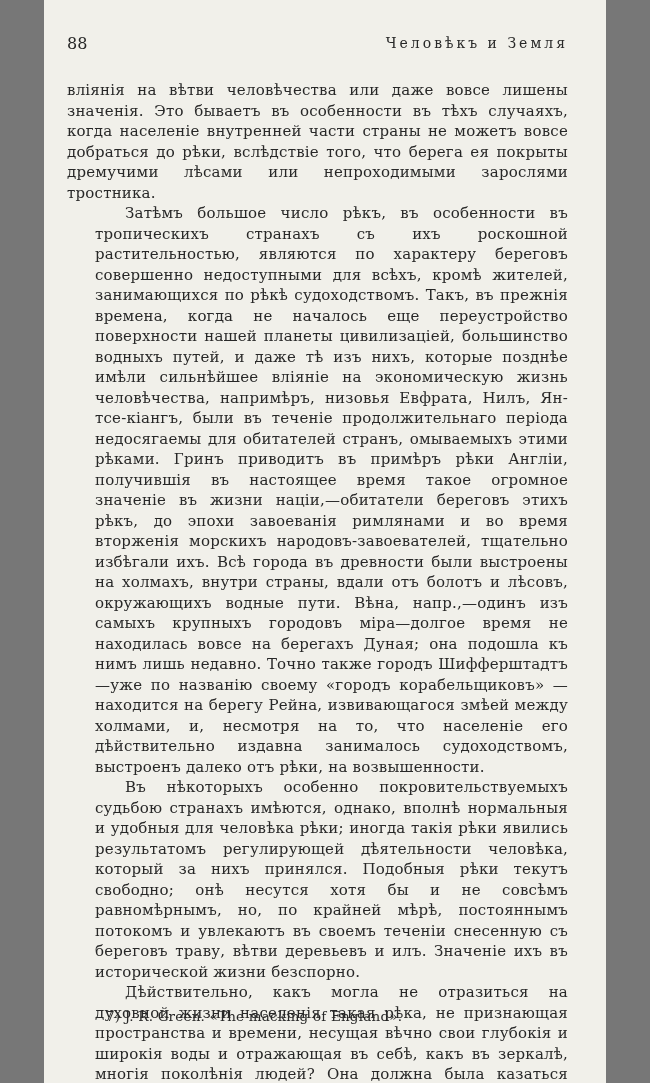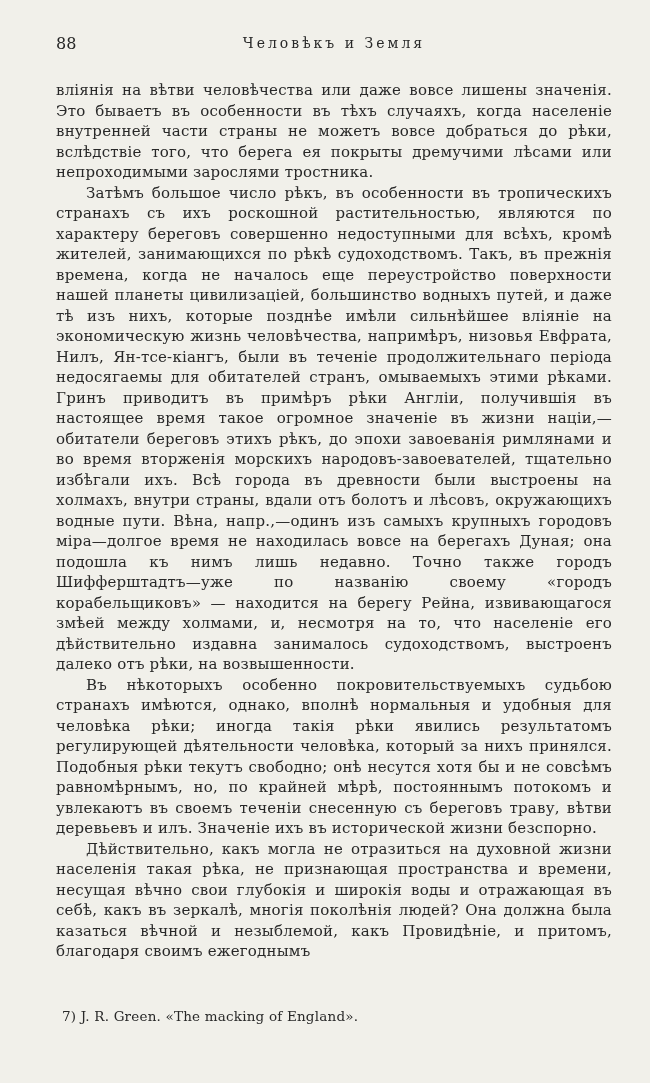--- a/index.html
+++ b/index.html
@@ -2,57 +2,57 @@
 <html><head>
 <meta charset="utf-8">
 <style>
   html, body { margin: 0; padding: 0; }
   body {
     font-family: "DejaVu Serif", serif;
     background: #777;
   }
   .page {
     position: relative;
-    width: 650px;
+    width: 562px;
     height: 1083px;
     margin: 0 auto;
     background: #f1f0ea;
     color: #282828;
     box-sizing: border-box;
-    padding: 34px 38px 0 56px;
+    padding: 34px 38px 0 23px;
     overflow: hidden;
   }
   .running-header {
     position: relative;
     height: 26px;
     margin-bottom: 20px;
   }
   .page-number {
     position: absolute;
     left: 0;
     top: 0;
     font-size: 16px;
   }
   .header-title {
     position: absolute;
     left: 0;
     right: 0;
     top: 1px;
-    text-align: center;
+    text-align: right;
     font-size: 14px;
     letter-spacing: 3px;
   }
   .body-text {
     font-size: 15px;
     line-height: 20.5px;
     text-align: justify;
     letter-spacing: 0.2px;
   }
   .body-text p { margin: 0; }
-  .body-text p.indent { text-indent: 30px; }
+  .body-text p.indent { text-indent: 30px; margin-left: 28px; }
   .footnote {
     position: absolute;
     left: 62px;
     right: 40px;
     top: 1008px;
     font-size: 13.5px;
     letter-spacing: 0.2px;
   }
 </style>
 </head>

